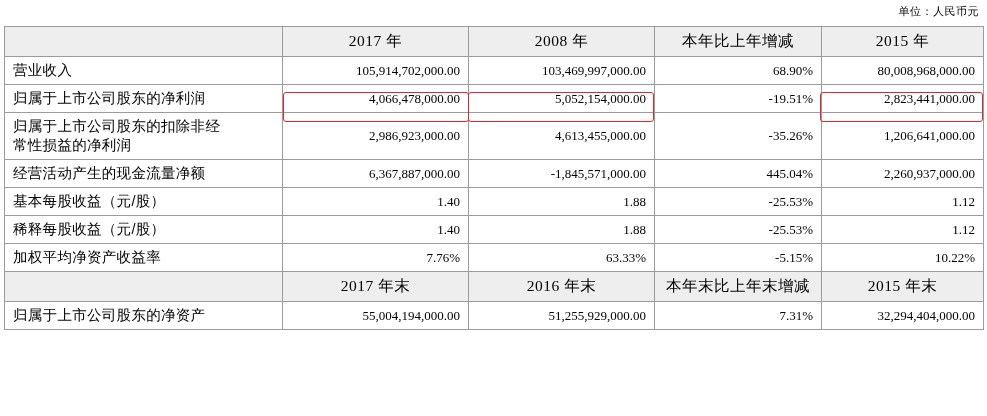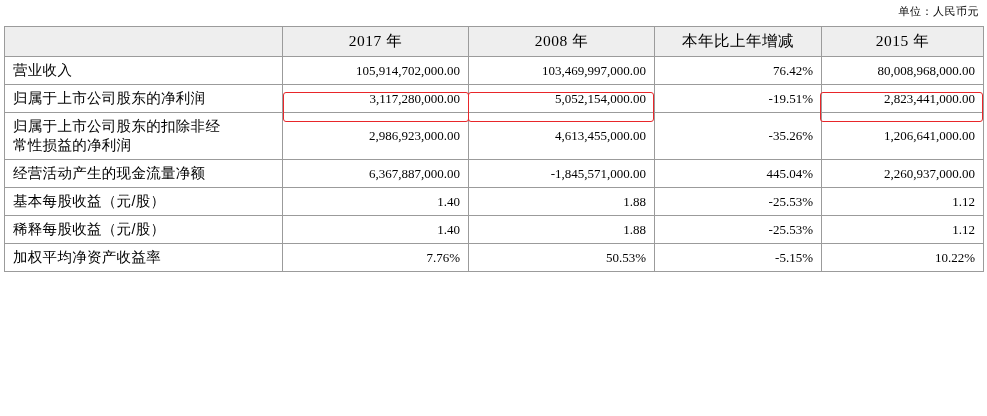--- a/index.html
+++ b/index.html
@@ -101,27 +101,27 @@
         <td class="hdr">2017 年</td>
         <td class="hdr">2008 年</td>
         <td class="hdr">本年比上年增减</td>
         <td class="hdr">2015 年</td>
       </tr>
 
       <tr>
         <td class="label">营业收入</td>
         <td class="num">105,914,702,000.00</td>
         <td class="num">103,469,997,000.00</td>
-        <td class="num">76.42%</td>
+        <td class="num">68.90%</td>
         <td class="num">80,008,968,000.00</td>
       </tr>
 
       <tr>
         <td class="label">归属于上市公司股东的净利润</td>
-        <td class="num">3,117,280,000.00</td>
+        <td class="num">4,066,478,000.00</td>
         <td class="num">5,052,154,000.00</td>
         <td class="num">-19.51%</td>
         <td class="num">2,823,441,000.00</td>
       </tr>
 
       <tr class="tall">
         <td class="label">归属于上市公司股东的扣除非经
 常性损益的净利润</td>
         <td class="num">2,986,923,000.00</td>
         <td class="num">4,613,455,000.00</td>
@@ -149,27 +149,41 @@
         <td class="label">稀释每股收益（元/股）</td>
         <td class="num">1.40</td>
         <td class="num">1.88</td>
         <td class="num">-25.53%</td>
         <td class="num">1.12</td>
       </tr>
 
       <tr>
         <td class="label">加权平均净资产收益率</td>
         <td class="num">7.76%</td>
-        <td class="num">50.53%</td>
+        <td class="num">63.33%</td>
         <td class="num">-5.15%</td>
         <td class="num">10.22%</td>
       </tr>
 
+      <tr>
+        <td class="hdr blank"></td>
+        <td class="hdr">2017 年末</td>
+        <td class="hdr">2016 年末</td>
+        <td class="hdr">本年末比上年末增减</td>
+        <td class="hdr">2015 年末</td>
+      </tr>
 
 
+      <tr>
+        <td class="label">归属于上市公司股东的净资产</td>
+        <td class="num">55,004,194,000.00</td>
+        <td class="num">51,255,929,000.00</td>
+        <td class="num">7.31%</td>
+        <td class="num">32,294,404,000.00</td>
+      </tr>
     </tbody>
   </table>
 
   <div class="redbox" style="left: 283px; top: 92px; width: 186px; height: 30px; border-color: rgb(232, 38, 42);"></div>
   <div class="redbox" style="left: 468px; top: 92px; width: 186px; height: 30px; border-color: rgb(232, 38, 42);"></div>
   <div class="redbox" style="left: 820px; top: 92px; width: 163px; height: 30px; border-color: rgb(232, 38, 42);"></div>
 
 </div>
 
 </body></html>

